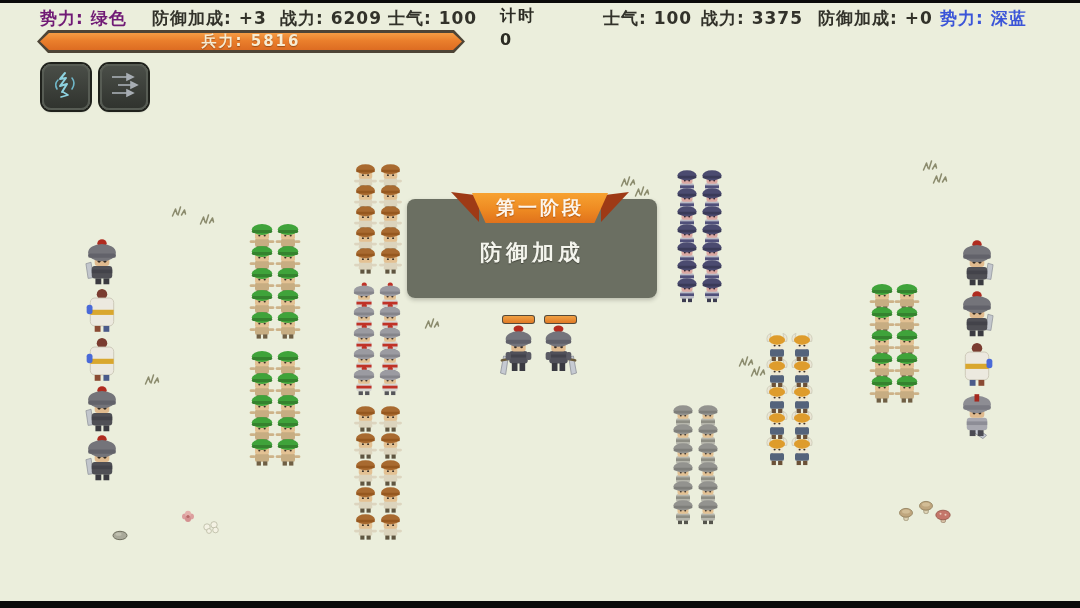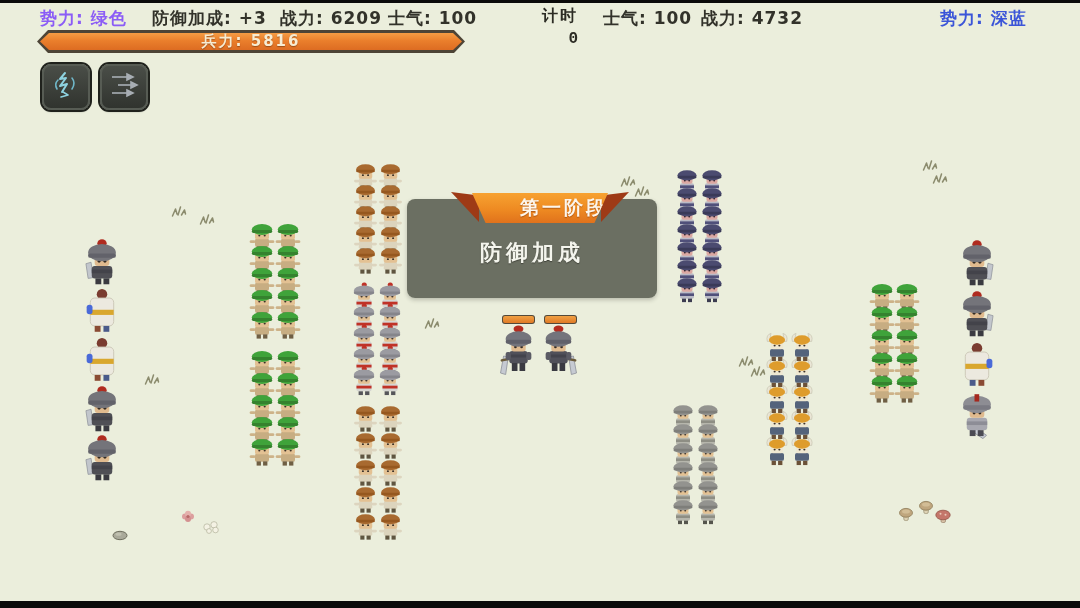--- a/index.html
+++ b/index.html
@@ -3,21 +3,21 @@
 <meta charset="utf-8">
 <style>
   html,body{margin:0;padding:0;}
   .stage{position:relative;width:1080px;height:608px;background:#ebeedc;overflow:hidden;
          font-family:"DejaVu Sans",sans-serif;}
   .black-top{position:absolute;left:0;top:0;width:100%;height:3px;background:#0a0a0a;z-index:50;}
   .black-bottom{position:absolute;left:0;bottom:0;width:100%;height:7px;background:#0a0a0a;z-index:50;}
 
   .hud-text{position:absolute;top:7px;font-weight:bold;font-size:17px;color:#32322a;
             white-space:nowrap;letter-spacing:1px;z-index:20;}
-  .timer-box{position:absolute;left:500px;top:6px;width:78px;text-align:right;z-index:20;font-family:Liberation Mono, monospace;}
+  .timer-box{position:absolute;left:500px;top:6px;width:78px;text-align:left;z-index:20;}
   .timer-label{font-weight:bold;font-size:16px;color:#2c2c24;letter-spacing:2px;}
   .timer-value{font-weight:bold;font-size:16px;color:#2c2c24;margin-top:3px;}
 
   .hp-bar{position:absolute;top:30px;height:23px;z-index:20;
           clip-path:polygon(0 50%,11px 0,calc(100% - 11px) 0,100% 50%,calc(100% - 11px) 100%,11px 100%);
           background:#4d4436;display:flex;align-items:center;justify-content:center;}
   .hp-fill{position:absolute;left:3px;right:3px;top:3px;bottom:3px;
            clip-path:polygon(0 50%,9px 0,calc(100% - 9px) 0,100% 50%,calc(100% - 9px) 100%,9px 100%);
            background:linear-gradient(180deg,#f59c44 0%,#ea7f2c 45%,#dd6c22 100%);}
   .hp-label{position:relative;z-index:2;font-weight:bold;font-size:15px;color:#f7ecd2;
@@ -37,49 +37,50 @@
 
   .banner-panel{position:absolute;left:407px;top:199px;width:250px;height:99px;z-index:30;
                 background:rgba(97,101,88,0.93);border-radius:8px;
                 box-shadow:0 2px 4px rgba(40,40,30,.25);}
   .ribbon-tail{position:absolute;top:192px;width:28px;height:30px;background:#9e3a16;z-index:31;}
   .ribbon-tail.left{left:451px;clip-path:polygon(0 0,100% 12%,100% 100%);}
   .ribbon-tail.right{left:601px;clip-path:polygon(100% 0,0 12%,0 100%);}
   .ribbon-band{position:absolute;left:472px;top:193px;width:136px;height:30px;z-index:32;
                background:linear-gradient(180deg,#f7a231 0%,#ee8a22 55%,#e0721c 100%);
                clip-path:polygon(0 0,100% 0,90% 100%,10% 100%);
-               display:flex;align-items:center;justify-content:flex-end;}
+               display:flex;align-items:center;justify-content:center;}
   .ribbon-band span{font-weight:bold;font-size:19px;color:#fdf6ec;letter-spacing:3px;
                     text-shadow:0 1px 1px rgba(140,60,10,.6);}
   .banner-title{position:absolute;left:407px;top:238px;width:250px;text-align:center;z-index:33;
                 font-weight:bold;font-size:22px;color:#f4f5ed;letter-spacing:4px;
                 text-shadow:0 1px 1px rgba(30,30,24,.5);}
   .banner-matchup{position:absolute;left:407px;top:270px;width:250px;text-align:center;z-index:33;
                   font-weight:bold;font-size:18px;color:#eef0e6;letter-spacing:2px;
                   text-shadow:0 1px 1px rgba(30,30,24,.5);}
 </style>
 </head>
 <body>
 
 <div class="stage">
   <div class="black-top"></div>
   <div class="black-bottom"></div>
 
-  <div class="hud-text" style="left: 40px; color: #8b5cf6;">势力: 绿色</div>
+  <div class="hud-text" style="left: 40px; color: #701a75;">势力: 绿色</div>
   <div class="hud-text" style="left:152px;">防御加成: +3</div>
   <div class="hud-text" style="left:280px;">战力: 6209</div>
   <div class="hud-text" style="left:388px;">士气: 100</div>
 
   <div class="timer-box">
     <div class="timer-label">计时</div>
     <div class="timer-value">0</div>
   </div>
 
   <div class="hud-text" style="left:603px;">士气: 100</div>
-  <div class="hud-text" style="left:701px;">战力: 4732</div>
+  <div class="hud-text" style="left:701px;">战力: 3375</div>
+  <div class="hud-text" style="left:818px;">防御加成: +0</div>
   <div class="hud-text" style="left: 940px; color: rgb(59, 85, 216);">势力: 深蓝</div>
 
   <div class="hp-bar" style="left:37px;width:428px;">
     <div class="hp-fill"></div>
     <div class="hp-label">兵力: 5816</div>
   </div>
 
   <div class="skill-btn" style="left:42px;top:64px;">
     <span>
       <svg width="34" height="34" viewBox="0 0 34 34">

